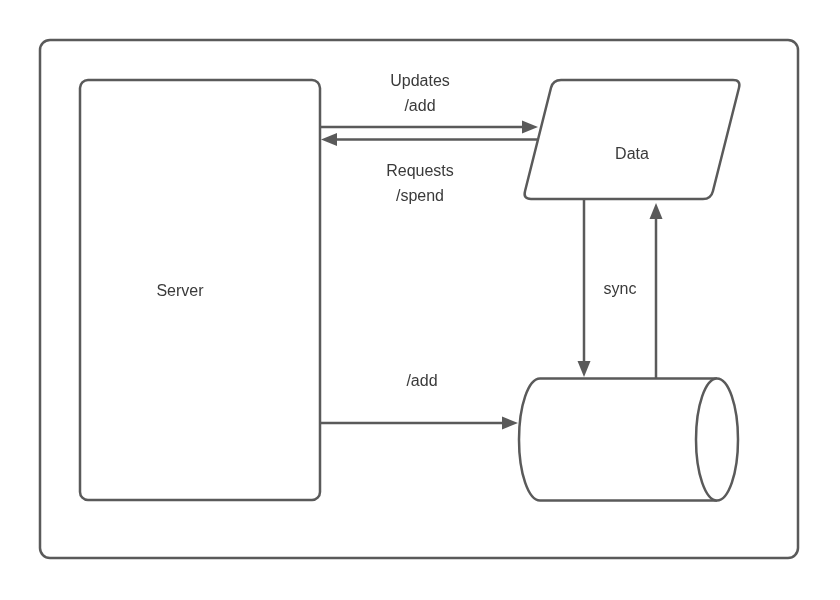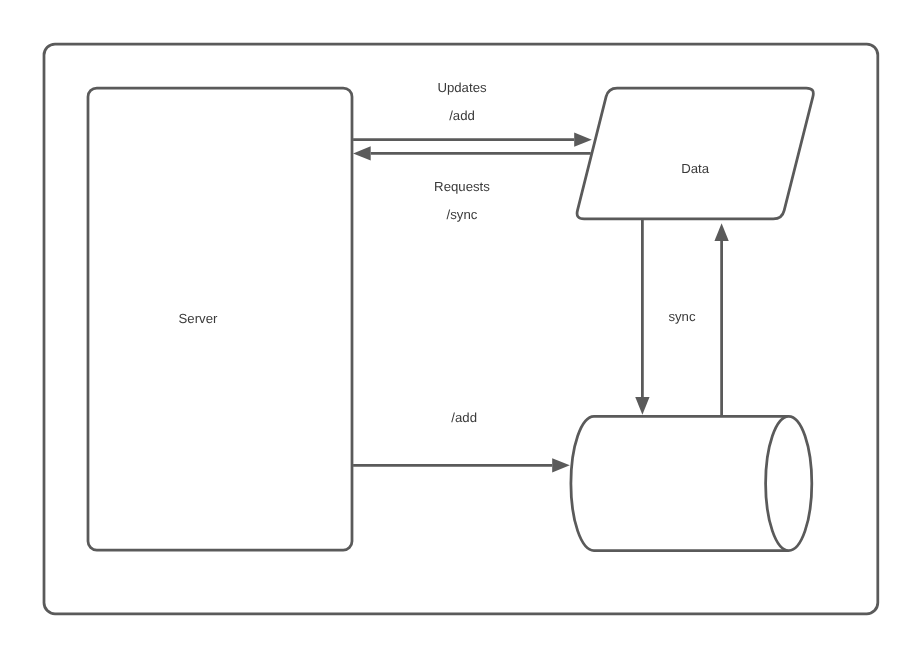--- a/index.html
+++ b/index.html
@@ -18,21 +18,21 @@
   .shapes-layer {
     position: absolute;
     left: 0;
     top: 0;
     width: 840px;
     height: 600px;
   }
   .label {
     position: absolute;
     color: #3a3a3a;
-    font-size: 12px;
+    font-size: 16px;
     line-height: 25px;
     text-align: center;
     white-space: nowrap;
   }
   .node-label {
     display: flex;
     align-items: center;
     justify-content: center;
   }
 </style>
@@ -83,21 +83,21 @@
   <div class="label node-label" style="left:523px; top:80px; width:218px; height:146px;">Data</div>
 
 
   <div class="label" style="left:340px; top:68px; width:160px;">
     <div>Updates</div>
     <div>/add</div>
   </div>
 
   <div class="label" style="left:340px; top:158px; width:160px;">
     <div>Requests</div>
-    <div>/sync</div>
+    <div>/spend</div>
   </div>
 
   <div class="label" style="left:585px; top:276px; width:70px;">sync</div>
 
   <div class="label" style="left:342px; top:368px; width:160px;">
     <div>/add</div>
   </div>
 
 </div>
 

